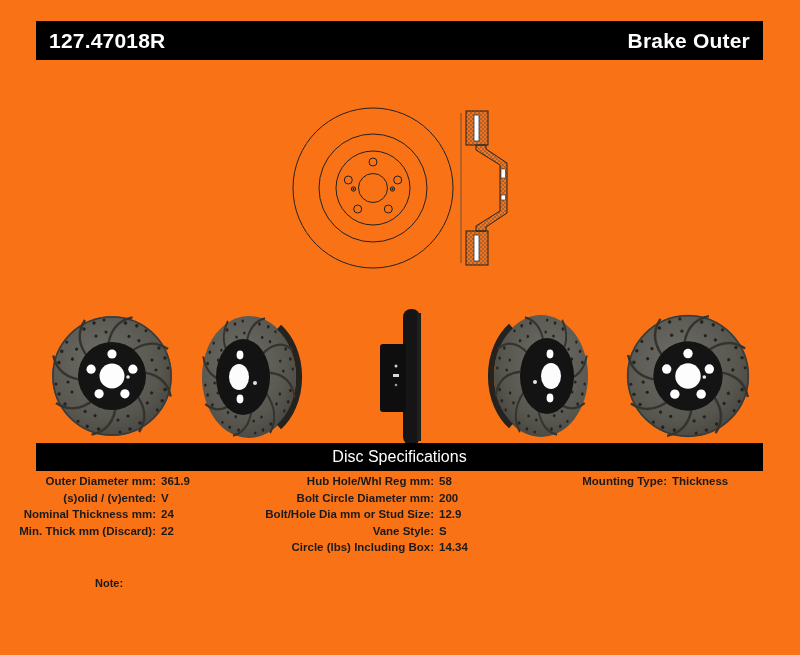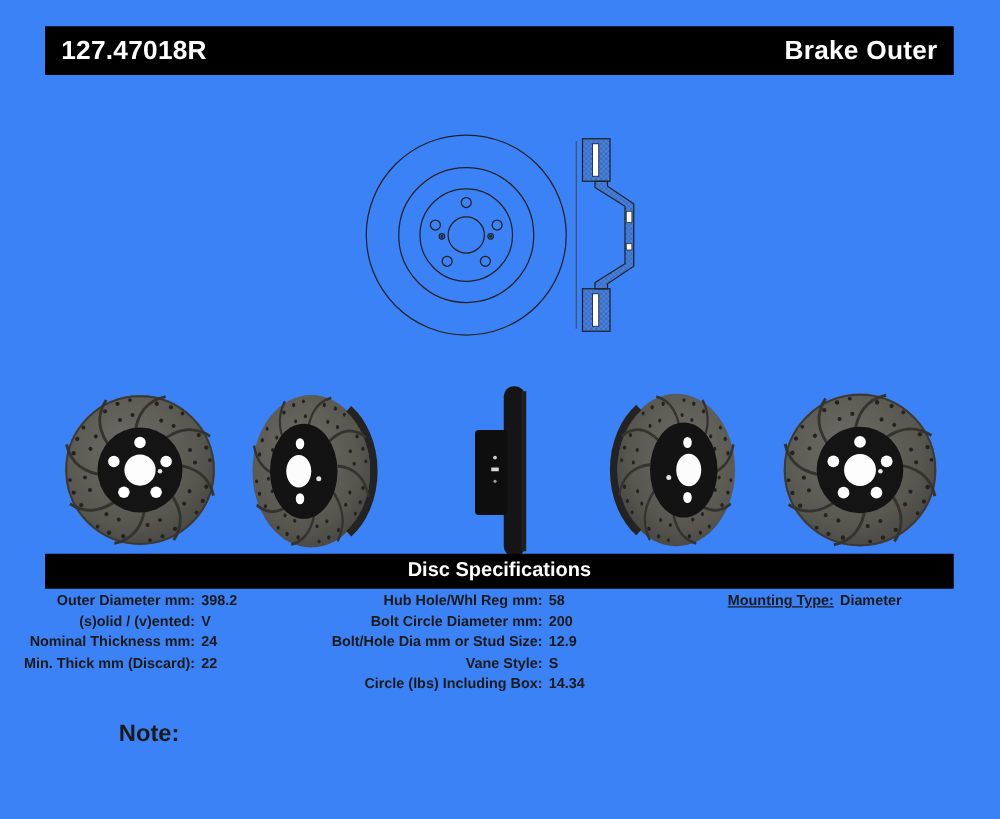--- a/index.html
+++ b/index.html
@@ -1,35 +1,35 @@
 <!DOCTYPE html>
 <html><head>
 <meta charset="utf-8">
 <style>
   html,body{margin:0;padding:0;background:#ffffff;}
-  #page{position:relative;width:800px;height:655px;background:#3b82f6;overflow:hidden;
+  #page{position:relative;width:800px;height:655px;background:#f97316;overflow:hidden;
         font-family:"Liberation Sans",sans-serif;color:#1a1a1a;}
   .bar{position:absolute;left:36px;width:727px;background:#000;color:#fff;
        display:flex;align-items:center;box-sizing:border-box;}
   #header-bar{top:21px;height:39px;justify-content:space-between;padding:0 13px;
               font-size:21px;font-weight:bold;letter-spacing:0.2px;}
-  #spec-bar{top:443px;height:28px;justify-content:center;font-size:16px;font-weight:bold;}
+  #spec-bar{top:443px;height:28px;justify-content:center;font-size:16px;font-weight:normal;}
   .drawing{position:absolute;left:285px;top:103px;}
   .photos{position:absolute;left:36px;top:303px;}
   .spec-col{position:absolute;top:473px;font-size:11.5px;font-weight:bold;line-height:16.5px;}
   #spec-col-left{left:14px;}
   #spec-col-middle{left:240px;}
   #spec-col-right{left:540px;}
   .spec-row{display:flex;white-space:nowrap;}
   .spec-label{display:inline-block;text-align:right;}
   #spec-col-left .spec-label{width:142px;}
   #spec-col-middle .spec-label{width:194px;}
-  #spec-col-right .spec-label{width:127px;text-decoration:underline;}
+  #spec-col-right .spec-label{width:127px;}
   .spec-value{margin-left:5px;text-align:left;}
-  #note{position:absolute;left:95px;top:577px;font-size:19px;font-weight:bold;}
+  #note{position:absolute;left:95px;top:577px;font-size:11px;font-weight:bold;}
 </style>
 </head>
 <body>
 
 <div id="page">
 
   <div class="bar" id="header-bar">
     <span>127.47018R</span>
     <span>Brake Outer</span>
   </div>
@@ -185,21 +185,21 @@
     </svg>
   </div>
 
   <div class="bar" id="spec-bar">
     <span>Disc Specifications</span>
   </div>
 
   <div class="spec-col" id="spec-col-left">
     <div class="spec-row">
       <span class="spec-label">Outer Diameter mm:</span>
-      <span class="spec-value">398.2</span>
+      <span class="spec-value">361.9</span>
     </div>
     <div class="spec-row">
       <span class="spec-label">(s)olid / (v)ented:</span>
       <span class="spec-value">V</span>
     </div>
     <div class="spec-row">
       <span class="spec-label">Nominal Thickness mm:</span>
       <span class="spec-value">24</span>
     </div>
     <div class="spec-row">
@@ -227,19 +227,19 @@
     </div>
     <div class="spec-row">
       <span class="spec-label">Circle (lbs) Including Box:</span>
       <span class="spec-value">14.34</span>
     </div>
   </div>
 
   <div class="spec-col" id="spec-col-right">
     <div class="spec-row">
       <span class="spec-label">Mounting Type:</span>
-      <span class="spec-value">Diameter</span>
+      <span class="spec-value">Thickness</span>
     </div>
   </div>
 
   <div id="note">Note:</div>
 
 </div>
 
 </body></html>

